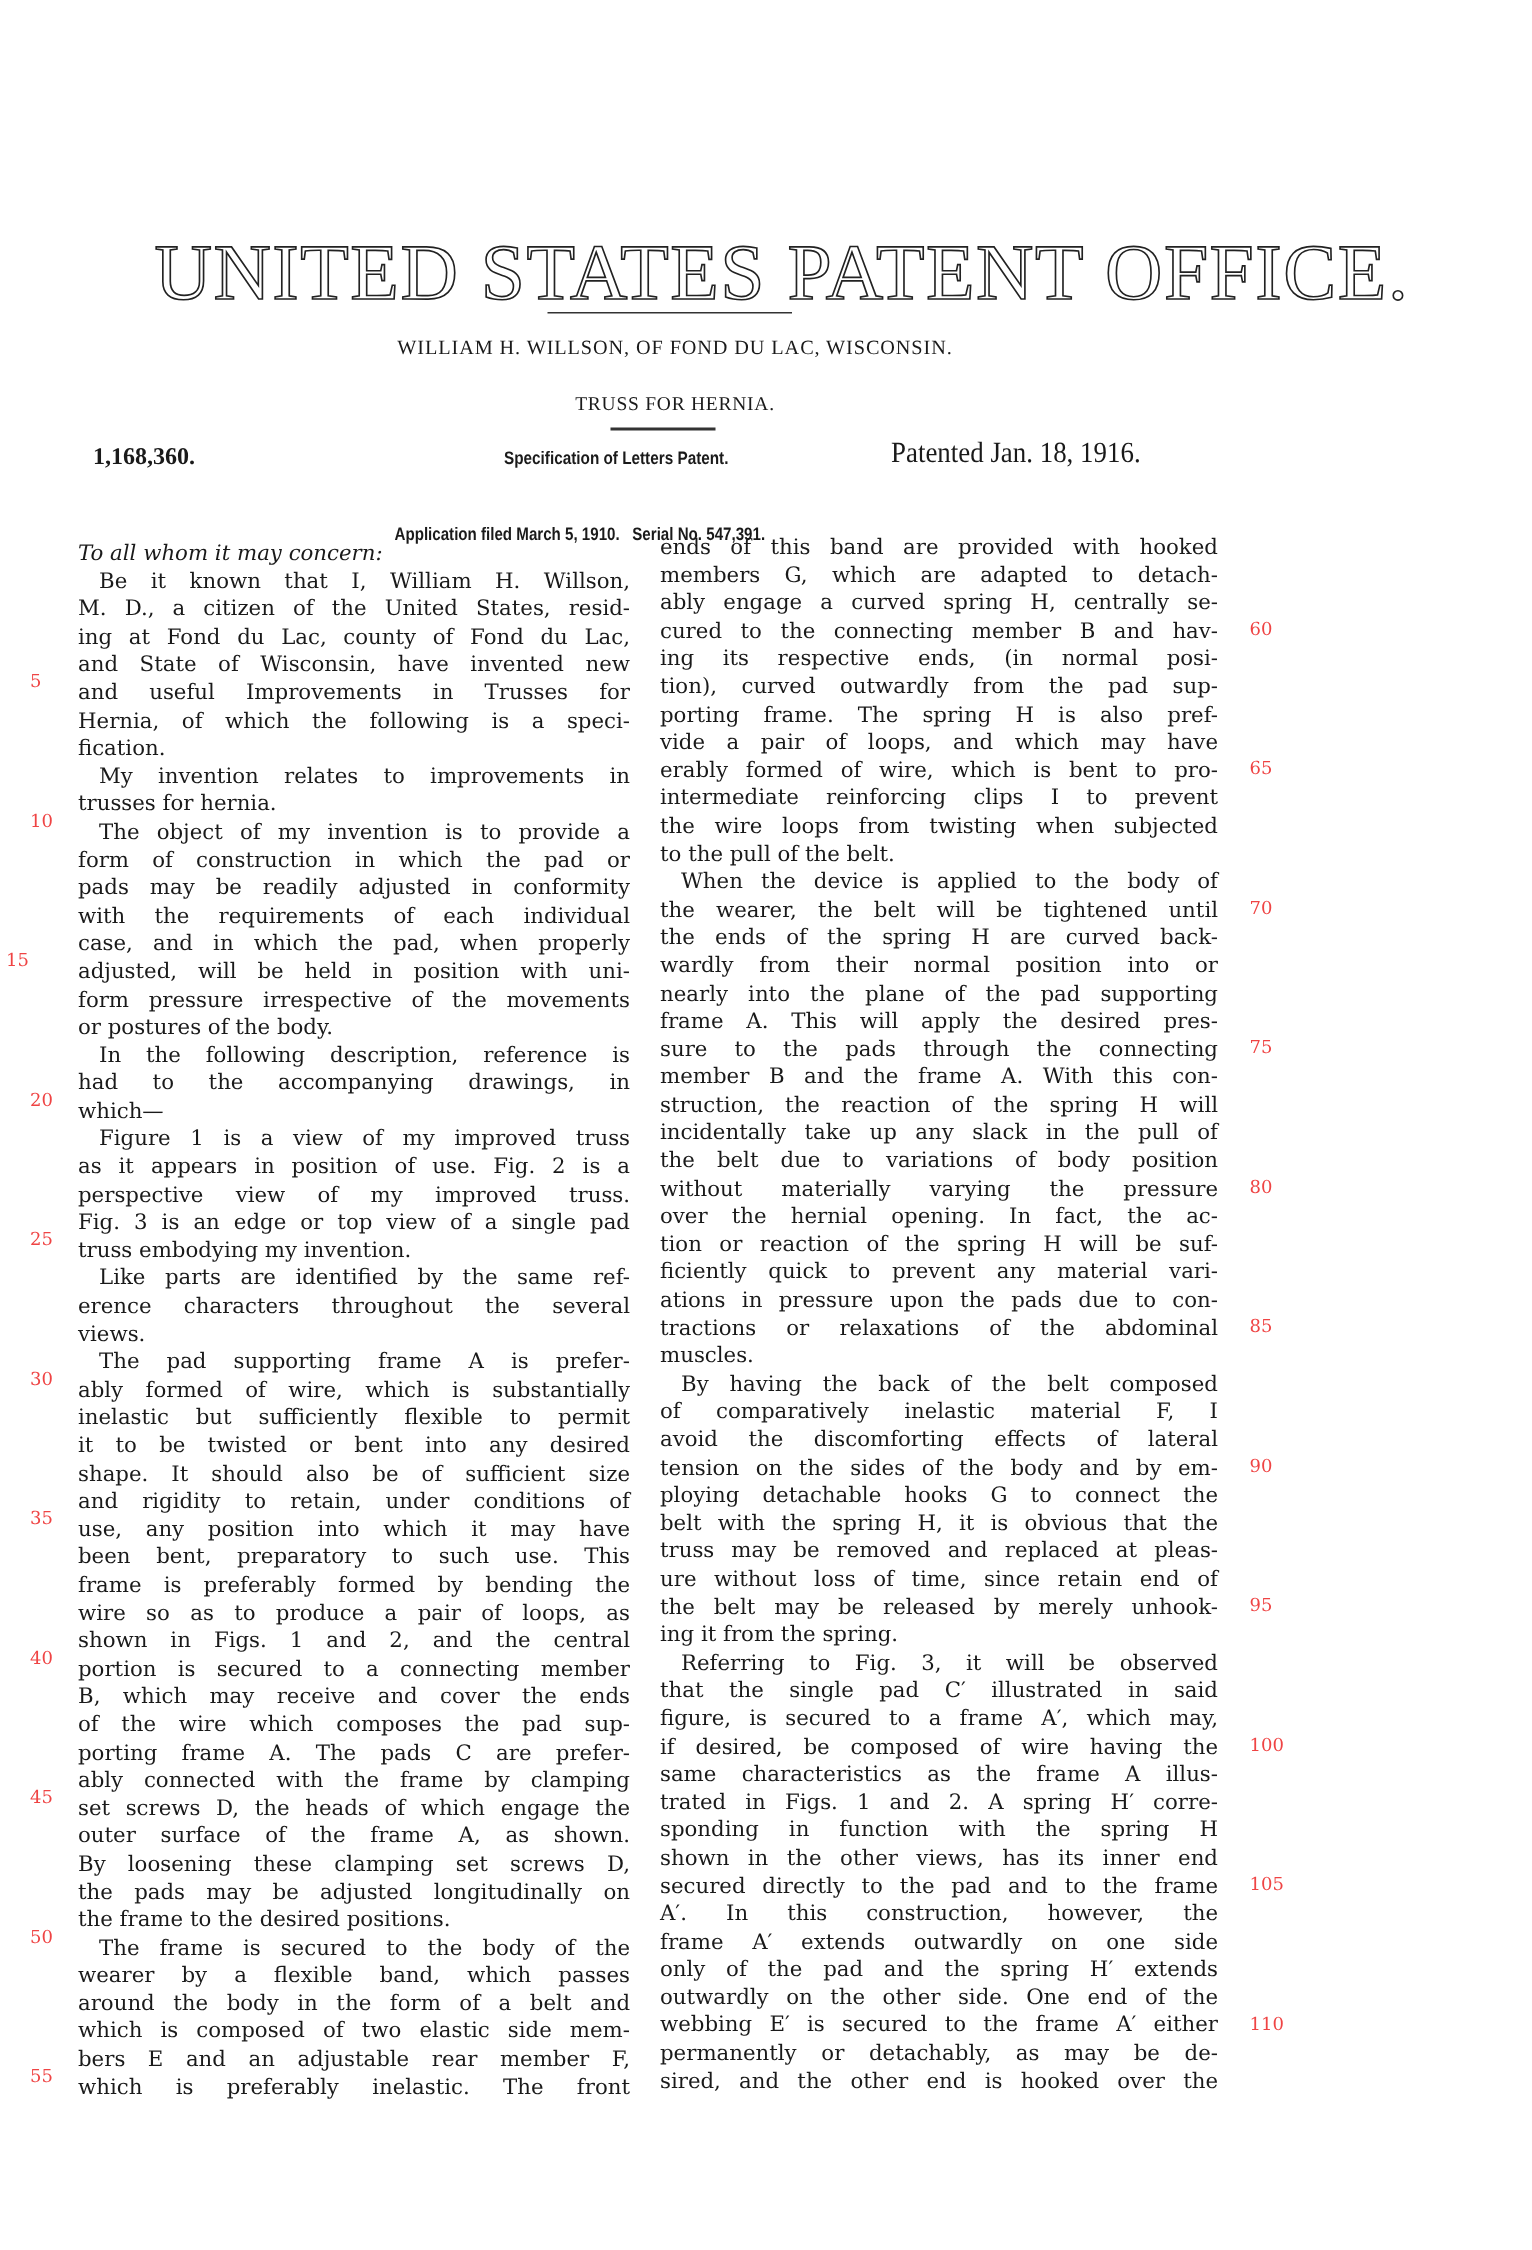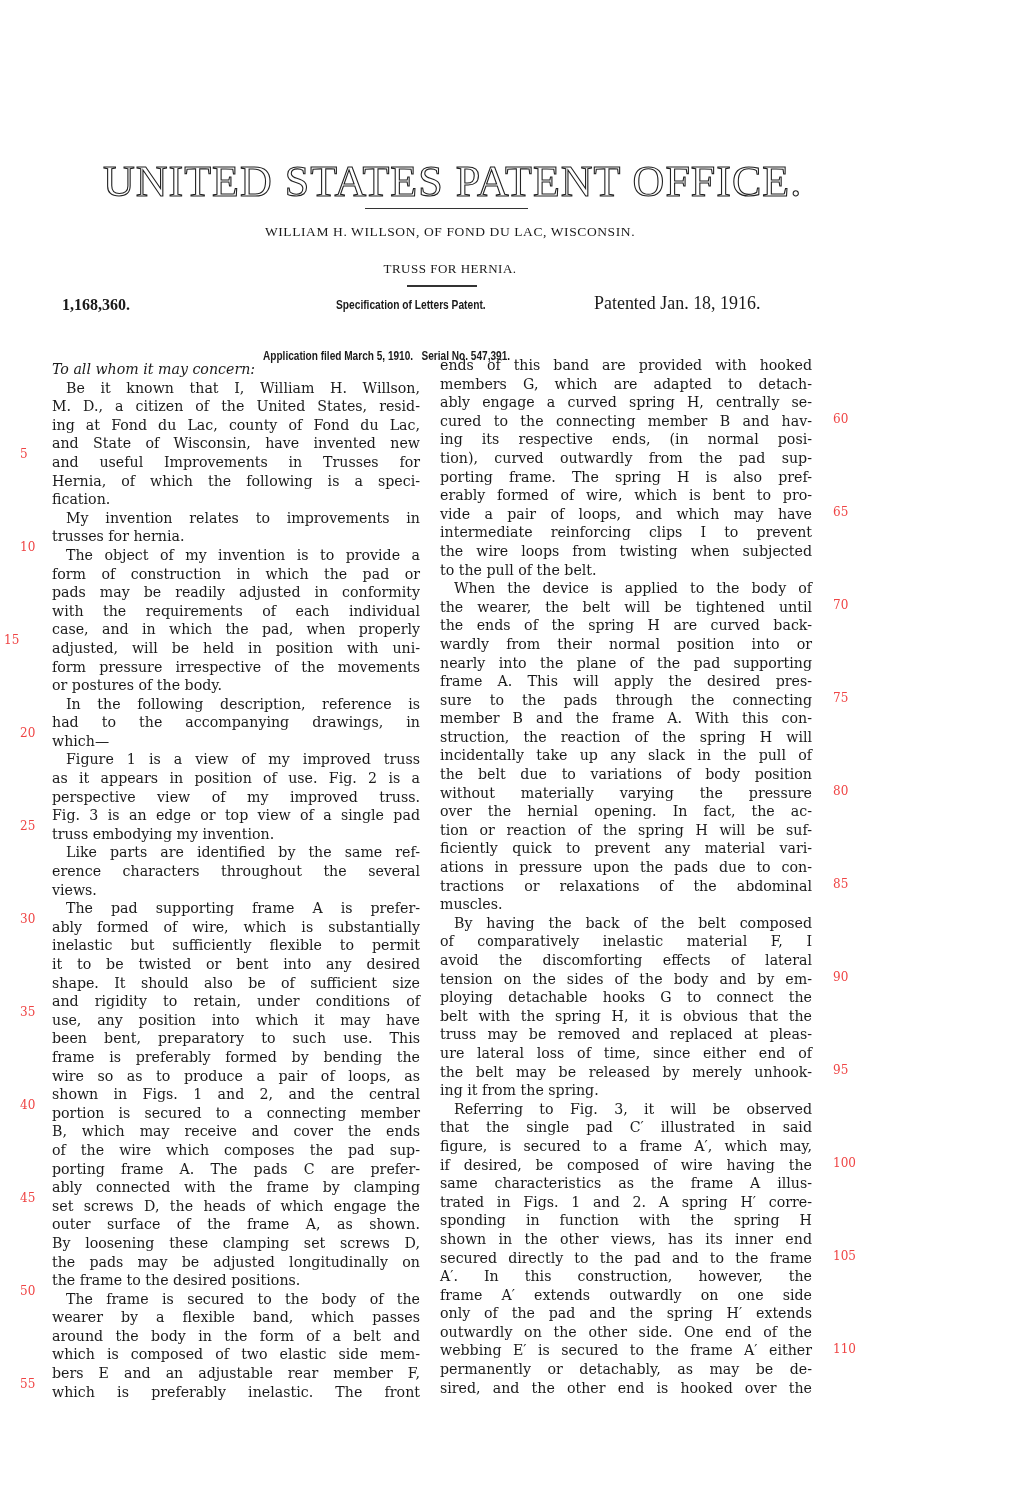--- a/index.html
+++ b/index.html
@@ -1,20 +1,20 @@
 <!DOCTYPE html>
 <html><head>
 <meta charset="utf-8">
 <style>
   html, body { margin: 0; padding: 0; background: #ffffff; }
   body { width: 1021px; height: 1500px; position: relative; overflow: hidden; color: #1a1a1a;
          font-family: "DejaVu Serif", "Liberation Serif", serif; }
   .abs { position: absolute; }
   #office-title { left: 103px; top: 160px; width: 700px; font-family: "Liberation Serif", serif;
-        font-size: 44px; letter-spacing: 1px; line-height: 44px; color: #ffffff;
+        font-size: 53px; letter-spacing: 1px; line-height: 44px; color: #ffffff;
         -webkit-text-stroke: 1.1px #222; white-space: nowrap; }
   .rule { height: 1px; background: #333; }
   #inventor { left: 0; width: 900px; top: 224px; text-align: center; font-family: "Liberation Serif", serif;
         font-size: 13.5px; letter-spacing: 0.6px; white-space: nowrap; }
   #invention-title { left: 0; width: 900px; top: 261px; text-align: center; font-family: "Liberation Serif", serif;
         font-size: 13px; letter-spacing: 0.5px; white-space: nowrap; }
   #patent-number { left: 62px; top: 296px; font-size: 16px; font-family: "Liberation Serif", serif; font-weight: bold; }
   #spec-label { left: 336px; top: 298px; font-family: "Liberation Sans", sans-serif; font-size: 12px; font-weight: bold; transform: scaleX(0.85); transform-origin: left; }
   #patented-date { left: 594px; top: 292px; font-family: "Liberation Serif", serif; font-size: 19.5px; transform: scaleX(0.92); transform-origin: left; white-space: nowrap; }
   #application-line { left: 263px; top: 349px; font-family: "Liberation Sans", sans-serif; font-size: 12px; font-weight: bold; transform: scaleX(0.84); transform-origin: left; white-space: nowrap; }
@@ -100,22 +100,22 @@
     <span class="ln">which is preferably inelastic. The front</span>
   </div>
 <div id="right-column" class="col">
     <span class="ln">ends of this band are provided with hooked</span>
     <span class="ln">members G, which are adapted to detach-</span>
     <span class="ln">ably engage a curved spring H, centrally se-</span>
     <span class="ln">cured to the connecting member B and hav-</span>
     <span class="ln">ing its respective ends, (in normal posi-</span>
     <span class="ln">tion), curved outwardly from the pad sup-</span>
     <span class="ln">porting frame. The spring H is also pref-</span>
+    <span class="ln">vide a pair of loops, and which may have</span>
     <span class="ln">erably formed of wire, which is bent to pro-</span>
-    <span class="ln">vide a pair of loops, and which may have</span>
     <span class="ln">intermediate reinforcing clips I to prevent</span>
     <span class="ln">the wire loops from twisting when subjected</span>
     <span class="ln last">to the pull of the belt.</span>
     <span class="ln indent">When the device is applied to the body of</span>
     <span class="ln">the wearer, the belt will be tightened until</span>
     <span class="ln">the ends of the spring H are curved back-</span>
     <span class="ln">wardly from their normal position into or</span>
     <span class="ln">nearly into the plane of the pad supporting</span>
     <span class="ln">frame A. This will apply the desired pres-</span>
     <span class="ln">sure to the pads through the connecting</span>
@@ -130,21 +130,21 @@
     <span class="ln">ations in pressure upon the pads due to con-</span>
     <span class="ln">tractions or relaxations of the abdominal</span>
     <span class="ln last">muscles.</span>
     <span class="ln indent">By having the back of the belt composed</span>
     <span class="ln">of comparatively inelastic material F, I</span>
     <span class="ln">avoid the discomforting effects of lateral</span>
     <span class="ln">tension on the sides of the body and by em-</span>
     <span class="ln">ploying detachable hooks G to connect the</span>
     <span class="ln">belt with the spring H, it is obvious that the</span>
     <span class="ln">truss may be removed and replaced at pleas-</span>
-    <span class="ln">ure lateral loss of time, since either end of</span>
+    <span class="ln">ure without loss of time, since retain end of</span>
     <span class="ln">the belt may be released by merely unhook-</span>
     <span class="ln last">ing it from the spring.</span>
     <span class="ln indent">Referring to Fig. 3, it will be observed</span>
     <span class="ln">that the single pad C′ illustrated in said</span>
     <span class="ln">figure, is secured to a frame A′, which may,</span>
     <span class="ln">if desired, be composed of wire having the</span>
     <span class="ln">same characteristics as the frame A illus-</span>
     <span class="ln">trated in Figs. 1 and 2. A spring H′ corre-</span>
     <span class="ln">sponding in function with the spring H</span>
     <span class="ln">shown in the other views, has its inner end</span>

